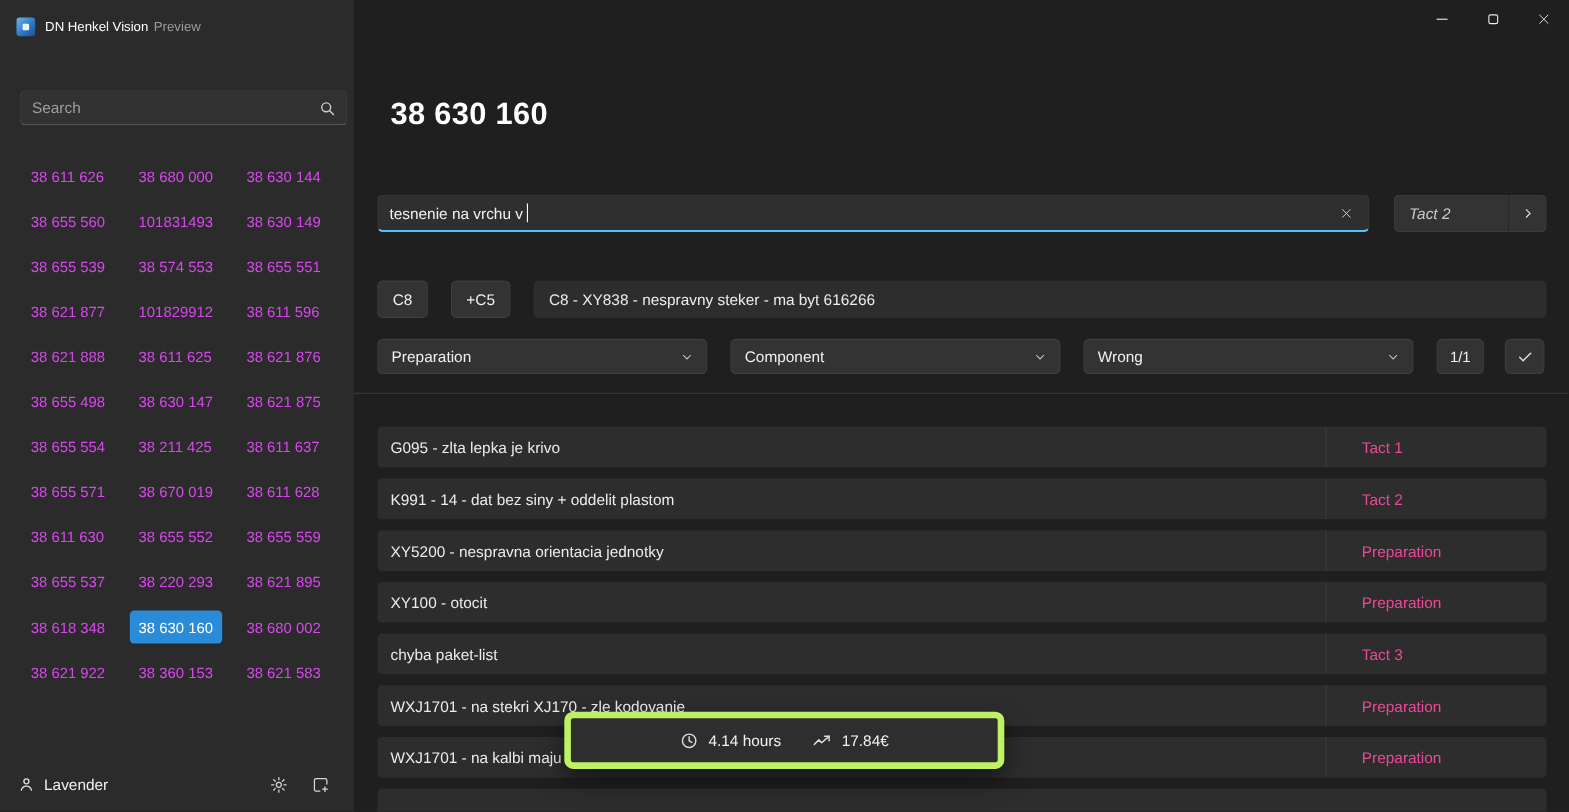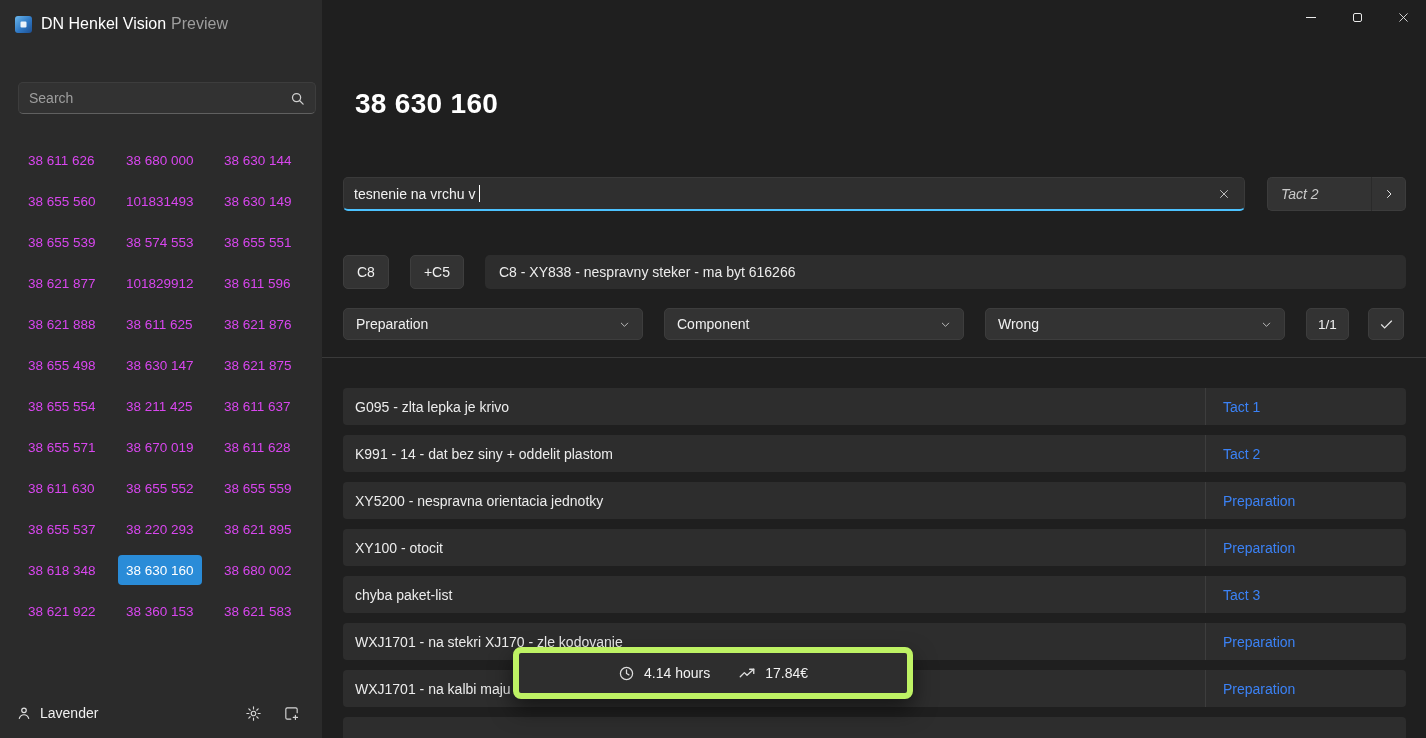--- a/index.html
+++ b/index.html
@@ -16,21 +16,21 @@
   .sidebar {
     width: 322px; min-width: 322px; height: 100%;
     background: #2b2b2b; position: relative;
   }
   .titlebar-left { display: flex; align-items: center; gap: 9px; height: 48px; padding: 0 15px; }
   .app-icon {
     width: 17px; height: 17px; border-radius: 3px;
     background: linear-gradient(135deg, #6cb8ec 0%, #2f78c4 55%, #1d4f92 100%);
     display: flex; align-items: center; justify-content: center;
   }
-  .app-title { font-size: 16px; color: #ffffff; white-space: nowrap; }
+  .app-title { font-size: 12px; color: #ffffff; white-space: nowrap; }
   .app-title .suffix { color: #9d9d9d; margin-left: 5px; }
 
   .search-box {
     margin: 34px 6px 0 18px; height: 32px;
     background: #323232; border: 1px solid #3d3d3d; border-bottom-color: #606060;
     border-radius: 5px; display: flex; align-items: center; padding: 0 10px;
   }
   .search-input {
     flex: 1; background: transparent; border: none; outline: none;
     color: #ececec; font-size: 14px; font-family: inherit;
@@ -123,22 +123,22 @@
 
   .divider { margin: 17px -20px 0 -21px; height: 1px; background: #3a3a3a; }
 
   .fault-list { margin-top: 30px; display: flex; flex-direction: column; gap: 10px; }
   .fault-row {
     height: 37px; background: #2d2d2d; border-radius: 4px;
     display: flex; align-items: stretch; cursor: pointer; overflow: hidden;
   }
   .fault-text { flex: 1; display: flex; align-items: center; padding: 0 12px; font-size: 14px; color: #ececec; white-space: nowrap; }
   .fault-tact-cell {
-    width: 201px; display: flex; align-items: center; padding-left: 17px;
-    border-left: 1px solid #3d3d3d; font-size: 14px; color: #3b82f6;
+    width: 201px; display: flex; align-items: center; padding-left: 32px;
+    border-left: 1px solid #3d3d3d; font-size: 14px; color: #ec4899;
   }
   .partial-row { margin-top: 10px; height: 30px; background: #2d2d2d; border-radius: 4px 4px 0 0; }
 
   .stat-tooltip {
     position: absolute; left: 191px; top: 647px; width: 400px; height: 52px;
     background: #2e2e2e; border: 6px solid #bef264; border-radius: 8px;
     box-shadow: 0 10px 22px rgba(0,0,0,0.5);
     display: flex; align-items: center; justify-content: center; gap: 28px;
     font-size: 14px; color: #f2f2f2; z-index: 10;
   }

